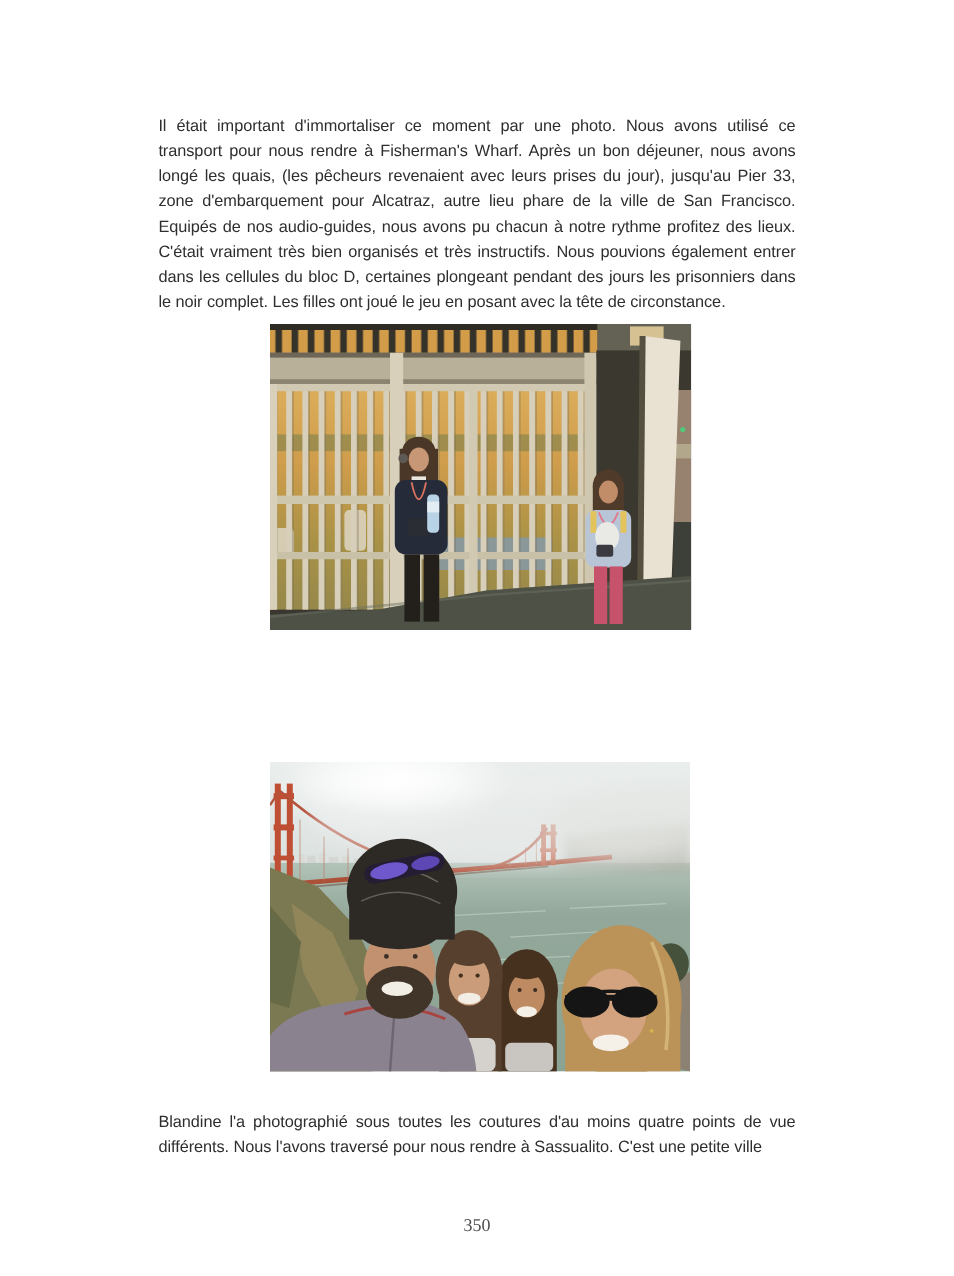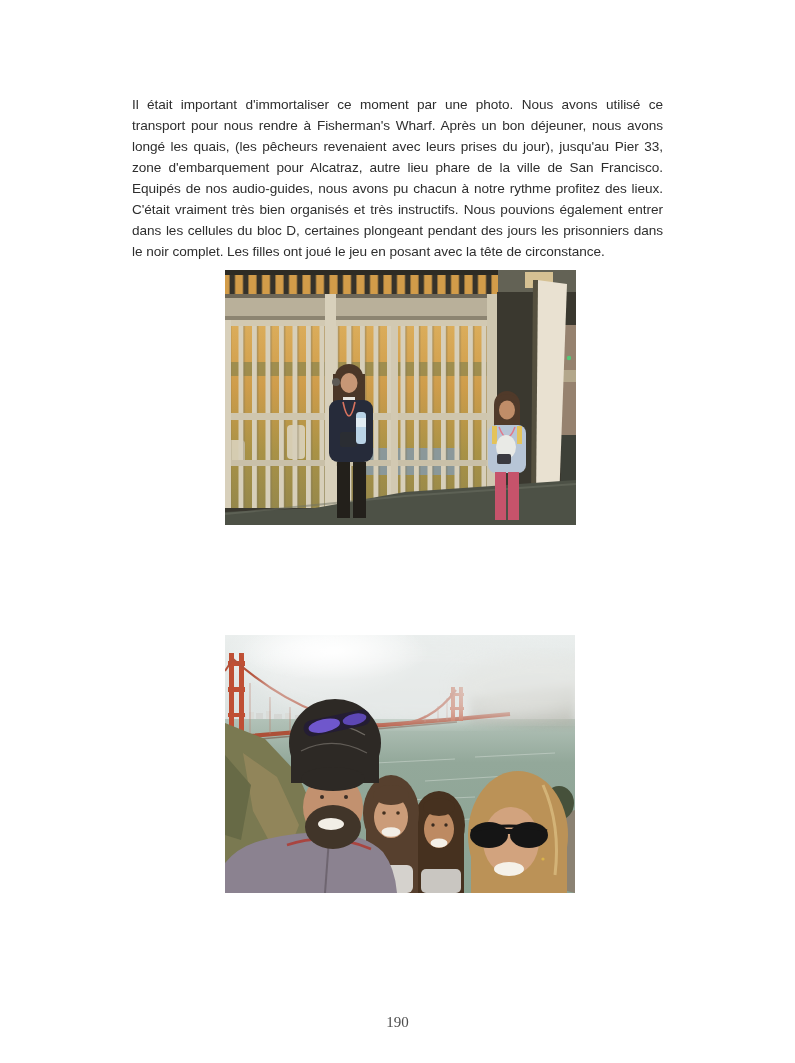--- a/index.html
+++ b/index.html
@@ -298,16 +298,17 @@
           <ellipse cx="130" cy="88" rx="12" ry="5.5" fill="#5d47b5"></ellipse>
         </g>
         <circle cx="97" cy="162" r="2" fill="#3a2e26"></circle>
         <circle cx="121" cy="162" r="2" fill="#3a2e26"></circle>
         <ellipse cx="108" cy="192" rx="28" ry="22" fill="#413529"></ellipse>
         <ellipse cx="106" cy="189" rx="13" ry="6" fill="#f2eee6"></ellipse>
       </g>
     </svg>
   </figure>
 
-
-  <div class="page-number">190</div>
+  <p class="para" id="para-3">Blandine l'a photographié sous toutes les coutures d'au moins quatre points de vue différents. Nous l'avons traversé pour nous rendre à Sassualito. C'est une petite ville</p>
+
+  <div class="page-number">350</div>
 
 </div>
 
 </body></html>

